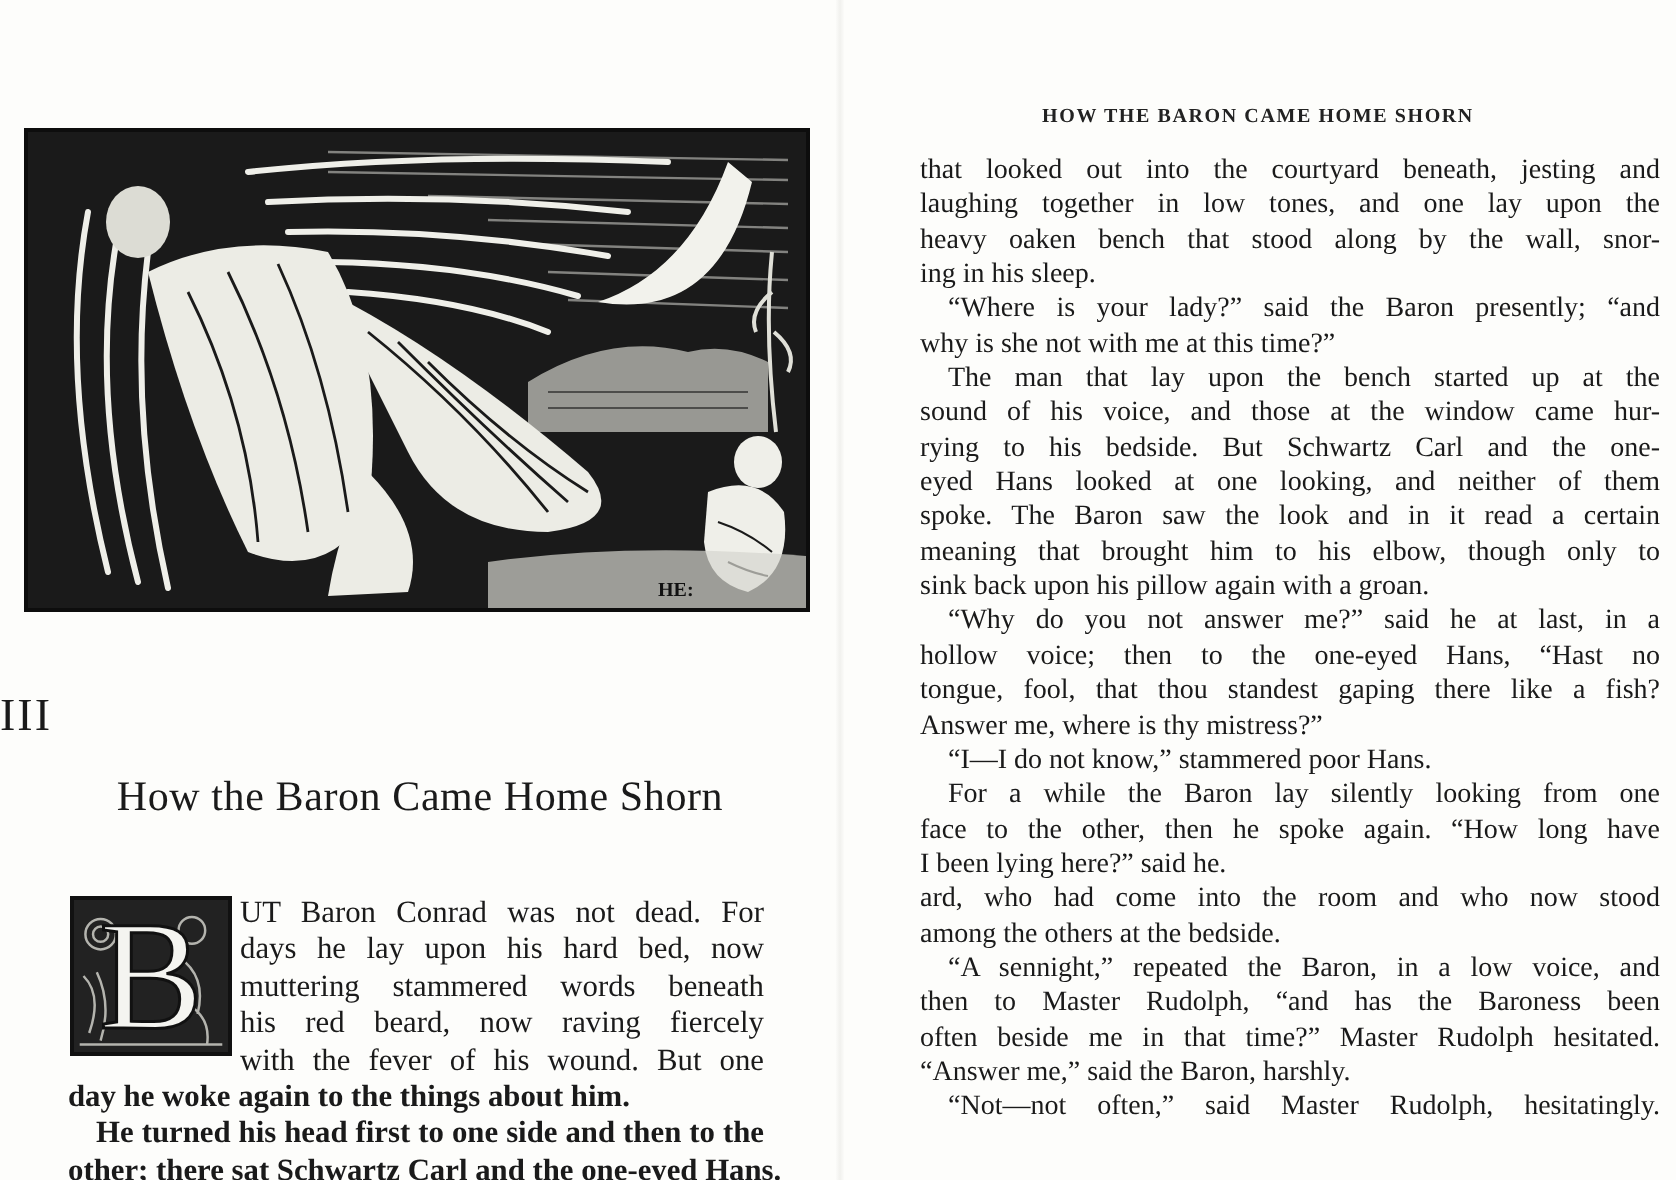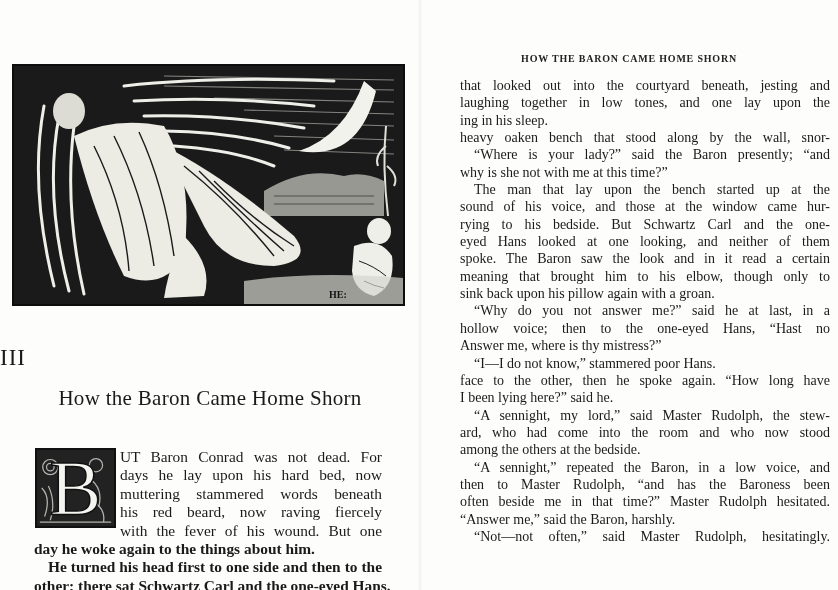--- a/index.html
+++ b/index.html
@@ -197,38 +197,39 @@
   </div>
 
   <div class="gutter"></div>
 
   <div class="page page-right">
     <div class="running-head">HOW THE BARON CAME HOME SHORN</div>
 
     <div class="text-block right-text">
       <span class="line">that looked out into the courtyard beneath, jesting and</span>
       <span class="line">laughing together in low tones, and one lay upon the</span>
+      <span class="line">heavy oaken bench that stood along by the wall, snor-</span>
       <span class="line last">ing in his sleep.</span>
-      <span class="line">heavy oaken bench that stood along by the wall, snor-</span>
       <span class="line indent">“Where is your lady?” said the Baron presently; “and</span>
       <span class="line last">why is she not with me at this time?”</span>
       <span class="line indent">The man that lay upon the bench started up at the</span>
       <span class="line">sound of his voice, and those at the window came hur-</span>
       <span class="line">rying to his bedside. But Schwartz Carl and the one-</span>
       <span class="line">eyed Hans looked at one looking, and neither of them</span>
       <span class="line">spoke. The Baron saw the look and in it read a certain</span>
       <span class="line">meaning that brought him to his elbow, though only to</span>
       <span class="line last">sink back upon his pillow again with a groan.</span>
       <span class="line indent">“Why do you not answer me?” said he at last, in a</span>
       <span class="line">hollow voice; then to the one-eyed Hans, “Hast no</span>
+      <span class="line">tongue, fool, that thou standest gaping there like a fish?</span>
       <span class="line last">Answer me, where is thy mistress?”</span>
       <span class="line indent last">“I—I do not know,” stammered poor Hans.</span>
+      <span class="line indent">For a while the Baron lay silently looking from one</span>
       <span class="line">face to the other, then he spoke again. “How long have</span>
       <span class="line last">I been lying here?” said he.</span>
-      <span class="line indent">“A sennight, my lord,” said Master Rudolph, the stew-</span>
       <span class="line">ard, who had come into the room and who now stood</span>
       <span class="line last">among the others at the bedside.</span>
       <span class="line indent">“A sennight,” repeated the Baron, in a low voice, and</span>
       <span class="line">then to Master Rudolph, “and has the Baroness been</span>
       <span class="line">often beside me in that time?” Master Rudolph hesitated.</span>
       <span class="line last">“Answer me,” said the Baron, harshly.</span>
       <span class="line indent">“Not—not often,” said Master Rudolph, hesitatingly.</span>
     </div>
 
     <div class="folio folio-right">21</div>

